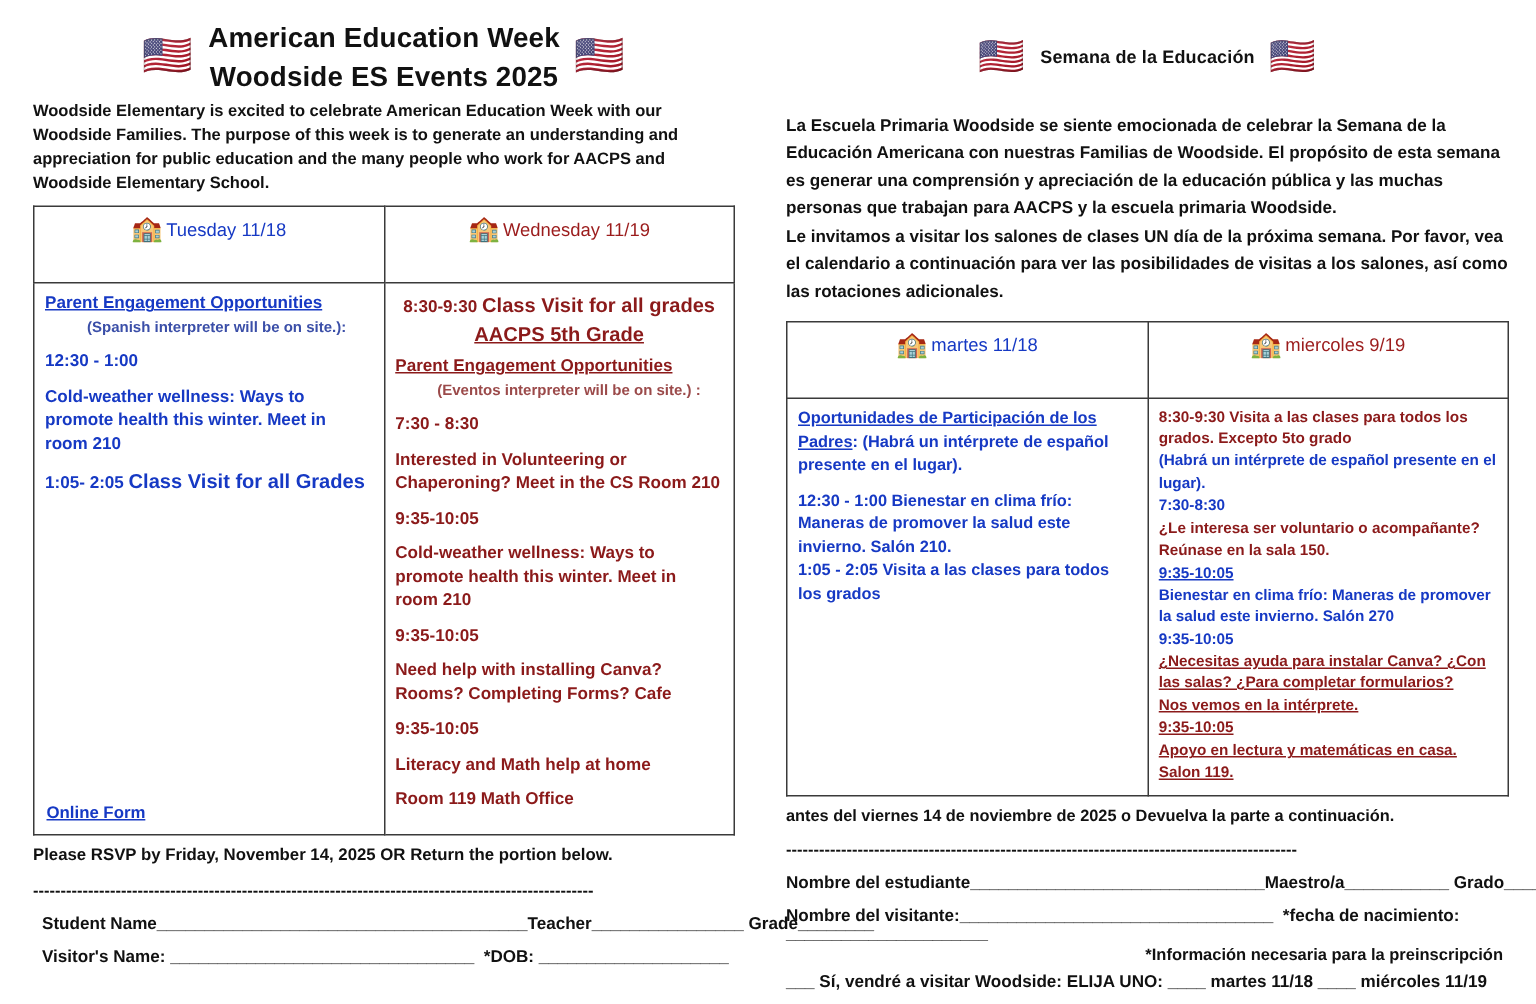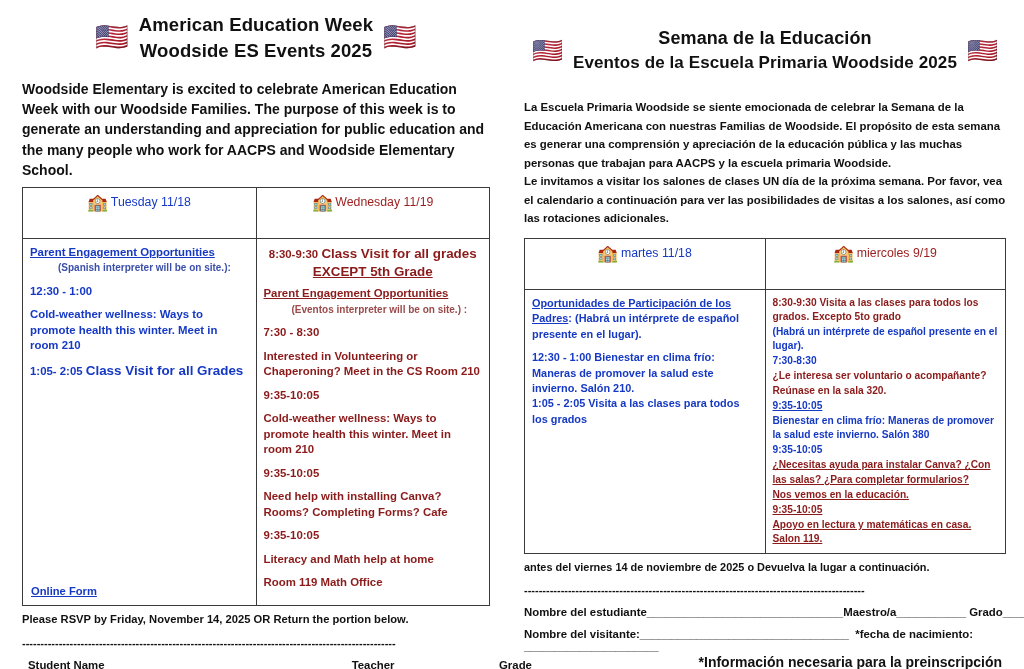--- a/index.html
+++ b/index.html
@@ -20,30 +20,30 @@
   .title-lines{text-align:center;}
   .title-line{
     font-weight:bold;
     font-size:18.5px;
     line-height:1.38;
     letter-spacing:.1px;
     color:#111;
     white-space:nowrap;
   }
   .title-es .title-line{font-size:17px;}
-  .title-es .title-line.l1{font-size:18px;}
+  .title-es .title-line.l1{font-size:12px;}
   .flag{font-size:27px;line-height:1;}
   .flag-es{font-size:25px;}
 
   
   .intro{
-    font-size:14px;
+    font-size:11px;
     font-weight:bold;
     line-height:1.44;
-    margin-top:16px;
+    margin-top:4px;
     color:#111;
   }
   .intro p{margin:0;}
   .intro-es{
     font-size:11.4px;
     font-weight:bold;
     line-height:1.62;
     margin-top:24px;
   }
 
@@ -98,21 +98,21 @@
   .rsvp{margin-top:5px;font-size:11.2px;font-weight:bold;line-height:1.5;}
   .rsvp-es{font-size:10.9px;}
   .dashes{
     font-size:11px;font-weight:bold;letter-spacing:0px;
     margin:9px 0 2px 0;color:#111;
     white-space:nowrap;overflow:hidden;
   }
   .frow{margin-top:10px;font-size:11.4px;font-weight:bold;white-space:nowrap;}
   .frow.indent{padding-left:6px;}
   .fine{
-    font-size:14px;font-weight:bold;text-align:right;
+    font-size:11px;font-weight:bold;text-align:right;
     margin-top:1px;padding-right:18px;
   }
   .fine-es{padding-right:4px;margin-top:2px;}
   .short-dash{font-size:11px;font-weight:bold;margin-top:0px;}
 </style>
 </head>
 <body>
 
 <div class="page">
 
@@ -161,21 +161,21 @@
             <span class="big">Class Visit for all Grades</span>
           </p>
           <a class="online-form" href="#">Online Form</a>
         </td>
 
         <td class="body-cell en-right">
           <p class="blk center tight">
             <span>8:30-9:30</span>
             <span class="big">Class Visit for all grades</span>
             <br>
-            <span class="big ul">EXCEPT 5th Grade</span>
+            <span class="big ul">AACPS 5th Grade</span>
           </p>
           <p class="blk">
             <span class="hdr-link">Parent Engagement Opportunities</span>
             <span class="small-note">(Eventos interpreter will be on site.) :</span>
           </p>
           <p class="blk">7:30 - 8:30</p>
           <p class="blk">Interested in Volunteering or Chaperoning? Meet in the CS Room 210</p>
           <p class="blk">9:35-10:05</p>
           <p class="blk">Cold-weather wellness: Ways to promote health this winter.  Meet in room 210</p>
           <p class="blk">9:35-10:05</p>
@@ -201,21 +201,20 @@
     </div>
 
   </div>
 
   <div class="panel panel-es">
 
     <div class="title-block title-es" style="margin-top:14px">
       <span class="flag flag-es">🇺🇸</span>
       <div class="title-lines">
         <div class="title-line l1">Semana de la Educación</div>
-        <div class="title-line">Eventos de la Escuela Primaria Woodside 2025</div>
       </div>
       <span class="flag flag-es">🇺🇸</span>
     </div>
 
     <div class="intro intro-es">
       <p>La Escuela Primaria Woodside se siente emocionada de celebrar la Semana de la Educación Americana con nuestras Familias de Woodside. El propósito de esta semana es generar una comprensión y apreciación de la educación pública y las muchas personas que trabajan para AACPS y la escuela primaria Woodside.</p>
       <p>Le invitamos a visitar los salones de clases UN día de la próxima semana. Por favor, vea el calendario a continuación para ver las posibilidades de visitas a los salones, así como las rotaciones adicionales.</p>
     </div>
 
     <table class="sched" style="margin-top:10px">
@@ -241,35 +240,35 @@
             <span>(Habrá un intérprete de español presente en el lugar).</span>
           </p>
           <p class="blk" style="margin-bottom:0">12:30 - 1:00 Bienestar en clima frío: Maneras de promover la salud este invierno. Salón 210.</p>
           <p class="blk">1:05 - 2:05 Visita a las clases para todos los grados</p>
         </td>
         <td class="es-body-cell es-right">
           <p class="blk">8:30-9:30 Visita a las clases para todos los grados. Excepto 5to grado</p>
           <p class="blk b">(Habrá un intérprete de español presente en el lugar).</p>
           <p class="blk b">7:30-8:30</p>
           <p class="blk">¿Le interesa ser voluntario o acompañante?</p>
-          <p class="blk">Reúnase en la sala 320.</p>
+          <p class="blk">Reúnase en la sala 150.</p>
           <p class="blk b ul">9:35-10:05</p>
-          <p class="blk b">Bienestar en clima frío: Maneras de promover la salud este invierno. Salón 380</p>
+          <p class="blk b">Bienestar en clima frío: Maneras de promover la salud este invierno. Salón 270</p>
           <p class="blk b">9:35-10:05</p>
           <p class="blk ul">¿Necesitas ayuda para instalar Canva? ¿Con las salas? ¿Para completar formularios?</p>
-          <p class="blk ul">Nos vemos en la educación.</p>
+          <p class="blk ul">Nos vemos en la intérprete.</p>
           <p class="blk ul">9:35-10:05</p>
           <p class="blk ul">Apoyo en lectura y matemáticas en casa. Salon 119.</p>
         </td>
       </tr>
     </tbody>
       </table>
 
     <div class="rsvp rsvp-es">
-      <span>antes del viernes 14 de noviembre de 2025 </span><span>o Devuelva</span><span> la lugar a continuación.</span>
+      <span>antes del viernes 14 de noviembre de 2025 </span><span>o Devuelva</span><span> la parte a continuación.</span>
     </div>
 
     <div class="dashes">---------------------------------------------------------------------------------------------</div>
 
     <div class="frow">Nombre del estudiante_______________________________Maestro/a___________  Grado________</div>
 
     <div class="frow">
       <span>Nombre del visitante:_________________________________</span>&nbsp;&nbsp;<span>*fecha de nacimiento:</span>
     </div>
     <div class="short-dash">______________________</div>

